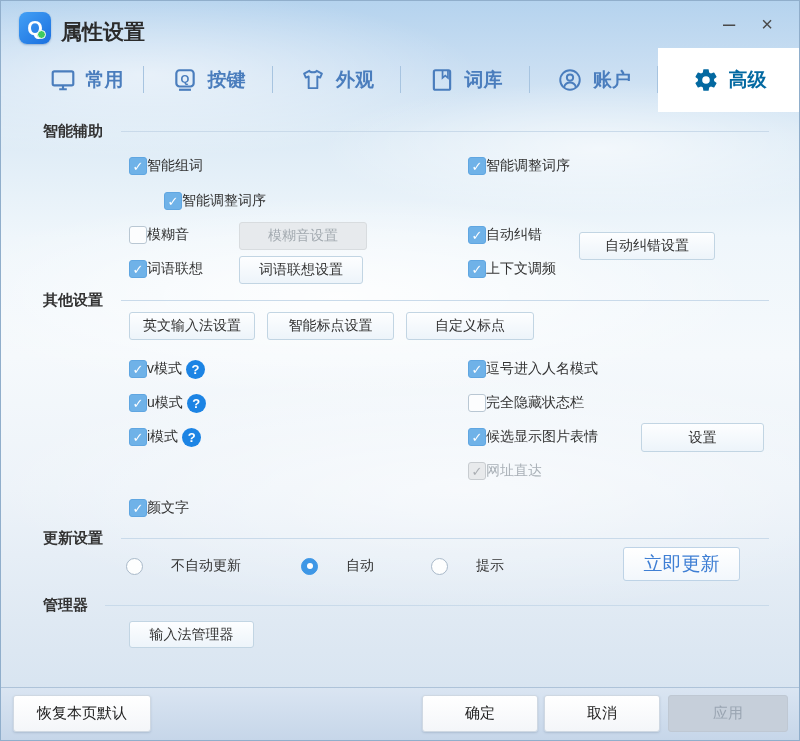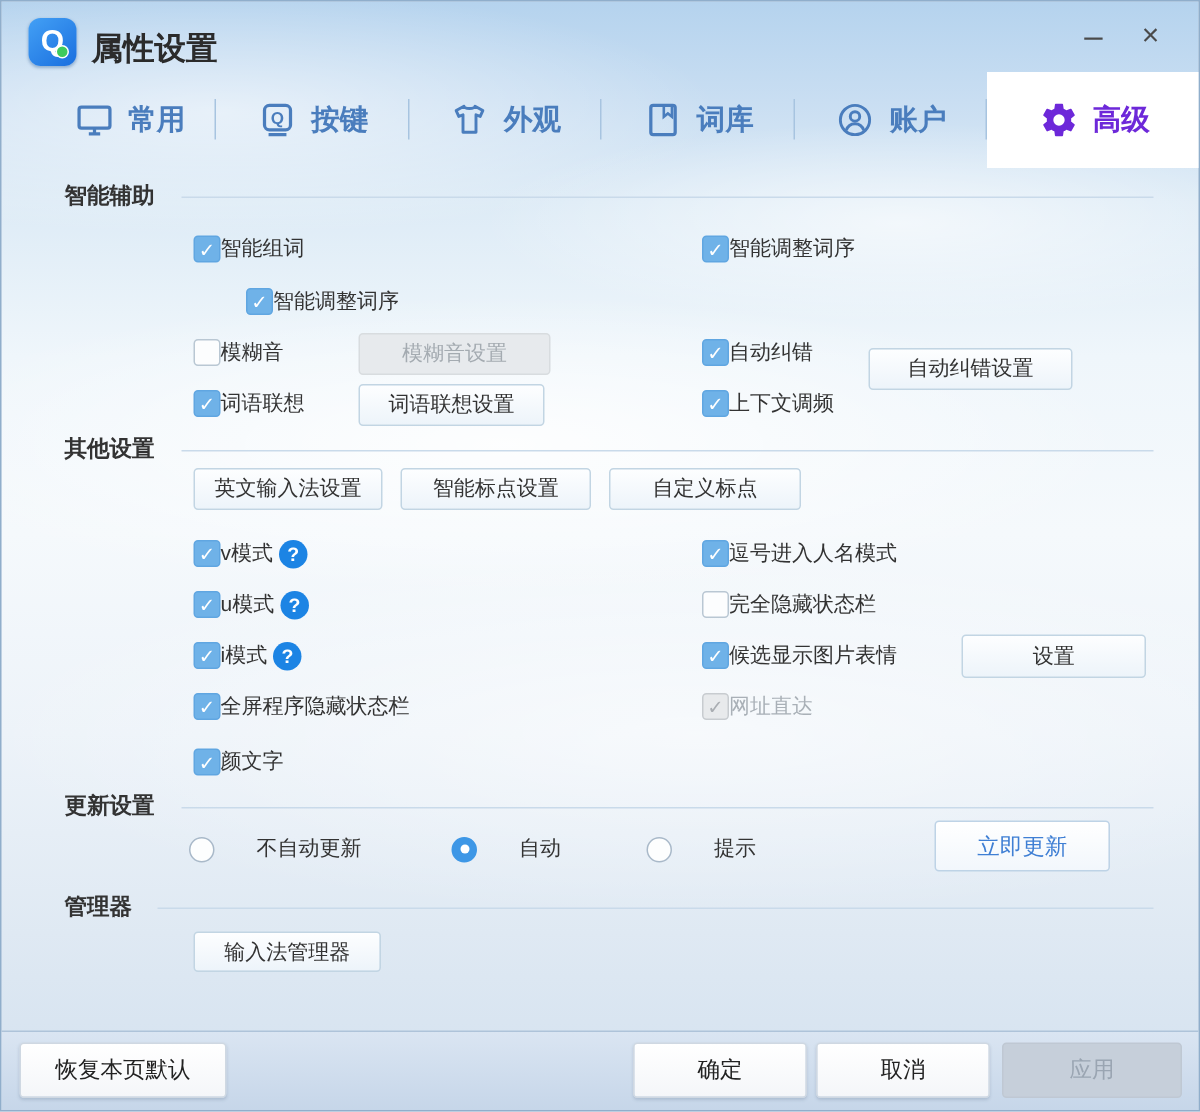--- a/index.html
+++ b/index.html
@@ -24,21 +24,21 @@
   .win-title{position:absolute;left:60px;top:17px;font-size:21px;font-weight:bold;color:#2b2b2b;}
   .win-btn{position:absolute;top:8px;width:32px;height:30px;display:flex;align-items:center;justify-content:center;
     font-size:20px;color:#4a4a4a;cursor:pointer;}
   .win-btn.min{left:712px;font-size:22px;}
   .win-btn.close{left:750px;}
   
   .tabbar{position:absolute;left:28px;top:47px;width:772px;height:64px;display:flex;}
   .tab{position:relative;display:flex;align-items:center;justify-content:center;gap:10px;
     font-size:19px;font-weight:bold;color:#4a7dbd;cursor:pointer;}
   .tab:not(:last-child)::after{content:"";position:absolute;right:0;top:18px;height:27px;width:1px;background:#a7c4e0;}
-  .tab.selected{background:#ffffff;color:#6d28d9;justify-content:center;}
+  .tab.selected{background:#ffffff;color:#0369a1;justify-content:center;}
   .tab svg{display:block;}
   
   .section-title{position:absolute;left:42px;font-size:15px;font-weight:bold;color:#333;height:20px;line-height:20px;}
   .section-line{position:absolute;height:1px;background:#c9daea;right:30px;}
   
   .check-item{position:absolute;display:flex;align-items:center;height:20px;font-size:14px;color:#333;cursor:pointer;}
   .cb{width:18px;height:18px;border-radius:3px;box-sizing:border-box;flex:0 0 18px;
     display:inline-flex;align-items:center;justify-content:center;font-size:13px;}
   .cb.checked{background:#6fb2e8;border:1px solid #60a6e1;color:#fff;}
   .cb.checked::after{content:"✓";font-weight:bold;line-height:1;}
@@ -51,21 +51,21 @@
   .radio-item{position:absolute;display:flex;align-items:center;gap:28px;height:18px;font-size:14px;color:#333;cursor:pointer;}
   .radio{width:17px;height:17px;border-radius:50%;box-sizing:border-box;background:#fdfefe;border:1px solid #a9b9c9;
     display:inline-flex;align-items:center;justify-content:center;}
   .radio.selected{background:#3e97e6;border-color:#3e97e6;}
   .radio.selected::after{content:"";width:6px;height:6px;border-radius:50%;background:#fff;}
   
   .btn{position:absolute;box-sizing:border-box;display:flex;align-items:center;justify-content:center;
     font-size:14px;color:#333;background:linear-gradient(#fdfeff,#edf4fa);
     border:1px solid #c2d5e3;border-radius:3px;cursor:pointer;}
   .btn.disabled{background:#e7eaed;border-color:#d8dcdf;color:#a4abb1;cursor:default;}
-  .btn.blue-text{color:#3f7fd4;background:linear-gradient(#ffffff,#f2f7fc);border-color:#bed3e6;font-size:15px;font-family:Liberation Serif, serif;}
+  .btn.blue-text{color:#3f7fd4;background:linear-gradient(#ffffff,#f2f7fc);border-color:#bed3e6;font-size:19px;font-family:Liberation Serif, serif;}
   
   .footer{position:absolute;left:0;right:0;bottom:0;height:52px;
     background:linear-gradient(#dae5f2,#c6d6e9);border-top:1px solid #aec3d9;}
   .fbtn{position:absolute;top:7px;height:37px;box-sizing:border-box;display:flex;align-items:center;justify-content:center;
     font-size:15px;color:#222;background:linear-gradient(#ffffff,#f4f6f9);
     border:1px solid #cfd8e2;border-radius:3px;box-shadow:0 1px 2px rgba(90,110,140,.25);cursor:pointer;}
   .fbtn.disabled{background:#c6cfda;border-color:#bfc8d3;color:#9aa5b2;box-shadow:none;cursor:default;}
 </style>
 </head>
 <body>
@@ -207,24 +207,20 @@
     <span class="cb checked"></span>
     <span class="lbl">i模式</span>
     <span class="help">?</span>
   </div>
   <div class="check-item" style="left:467px;top:426px">
     <span class="cb checked"></span>
     <span class="lbl">候选显示图片表情</span>
   </div>
   <div class="btn" style="left:640px;top:422px;width:123px;height:29px">设置</div>
 
-  <div class="check-item" style="left:128px;top:460px">
-    <span class="cb checked"></span>
-    <span class="lbl">全屏程序隐藏状态栏</span>
-  </div>
   <div class="check-item disabled" style="left:467px;top:460px">
     <span class="cb checked"></span>
     <span class="lbl">网址直达</span>
   </div>
 
   <div class="check-item" style="left:128px;top:497px">
     <span class="cb checked"></span>
     <span class="lbl">颜文字</span>
   </div>
 

